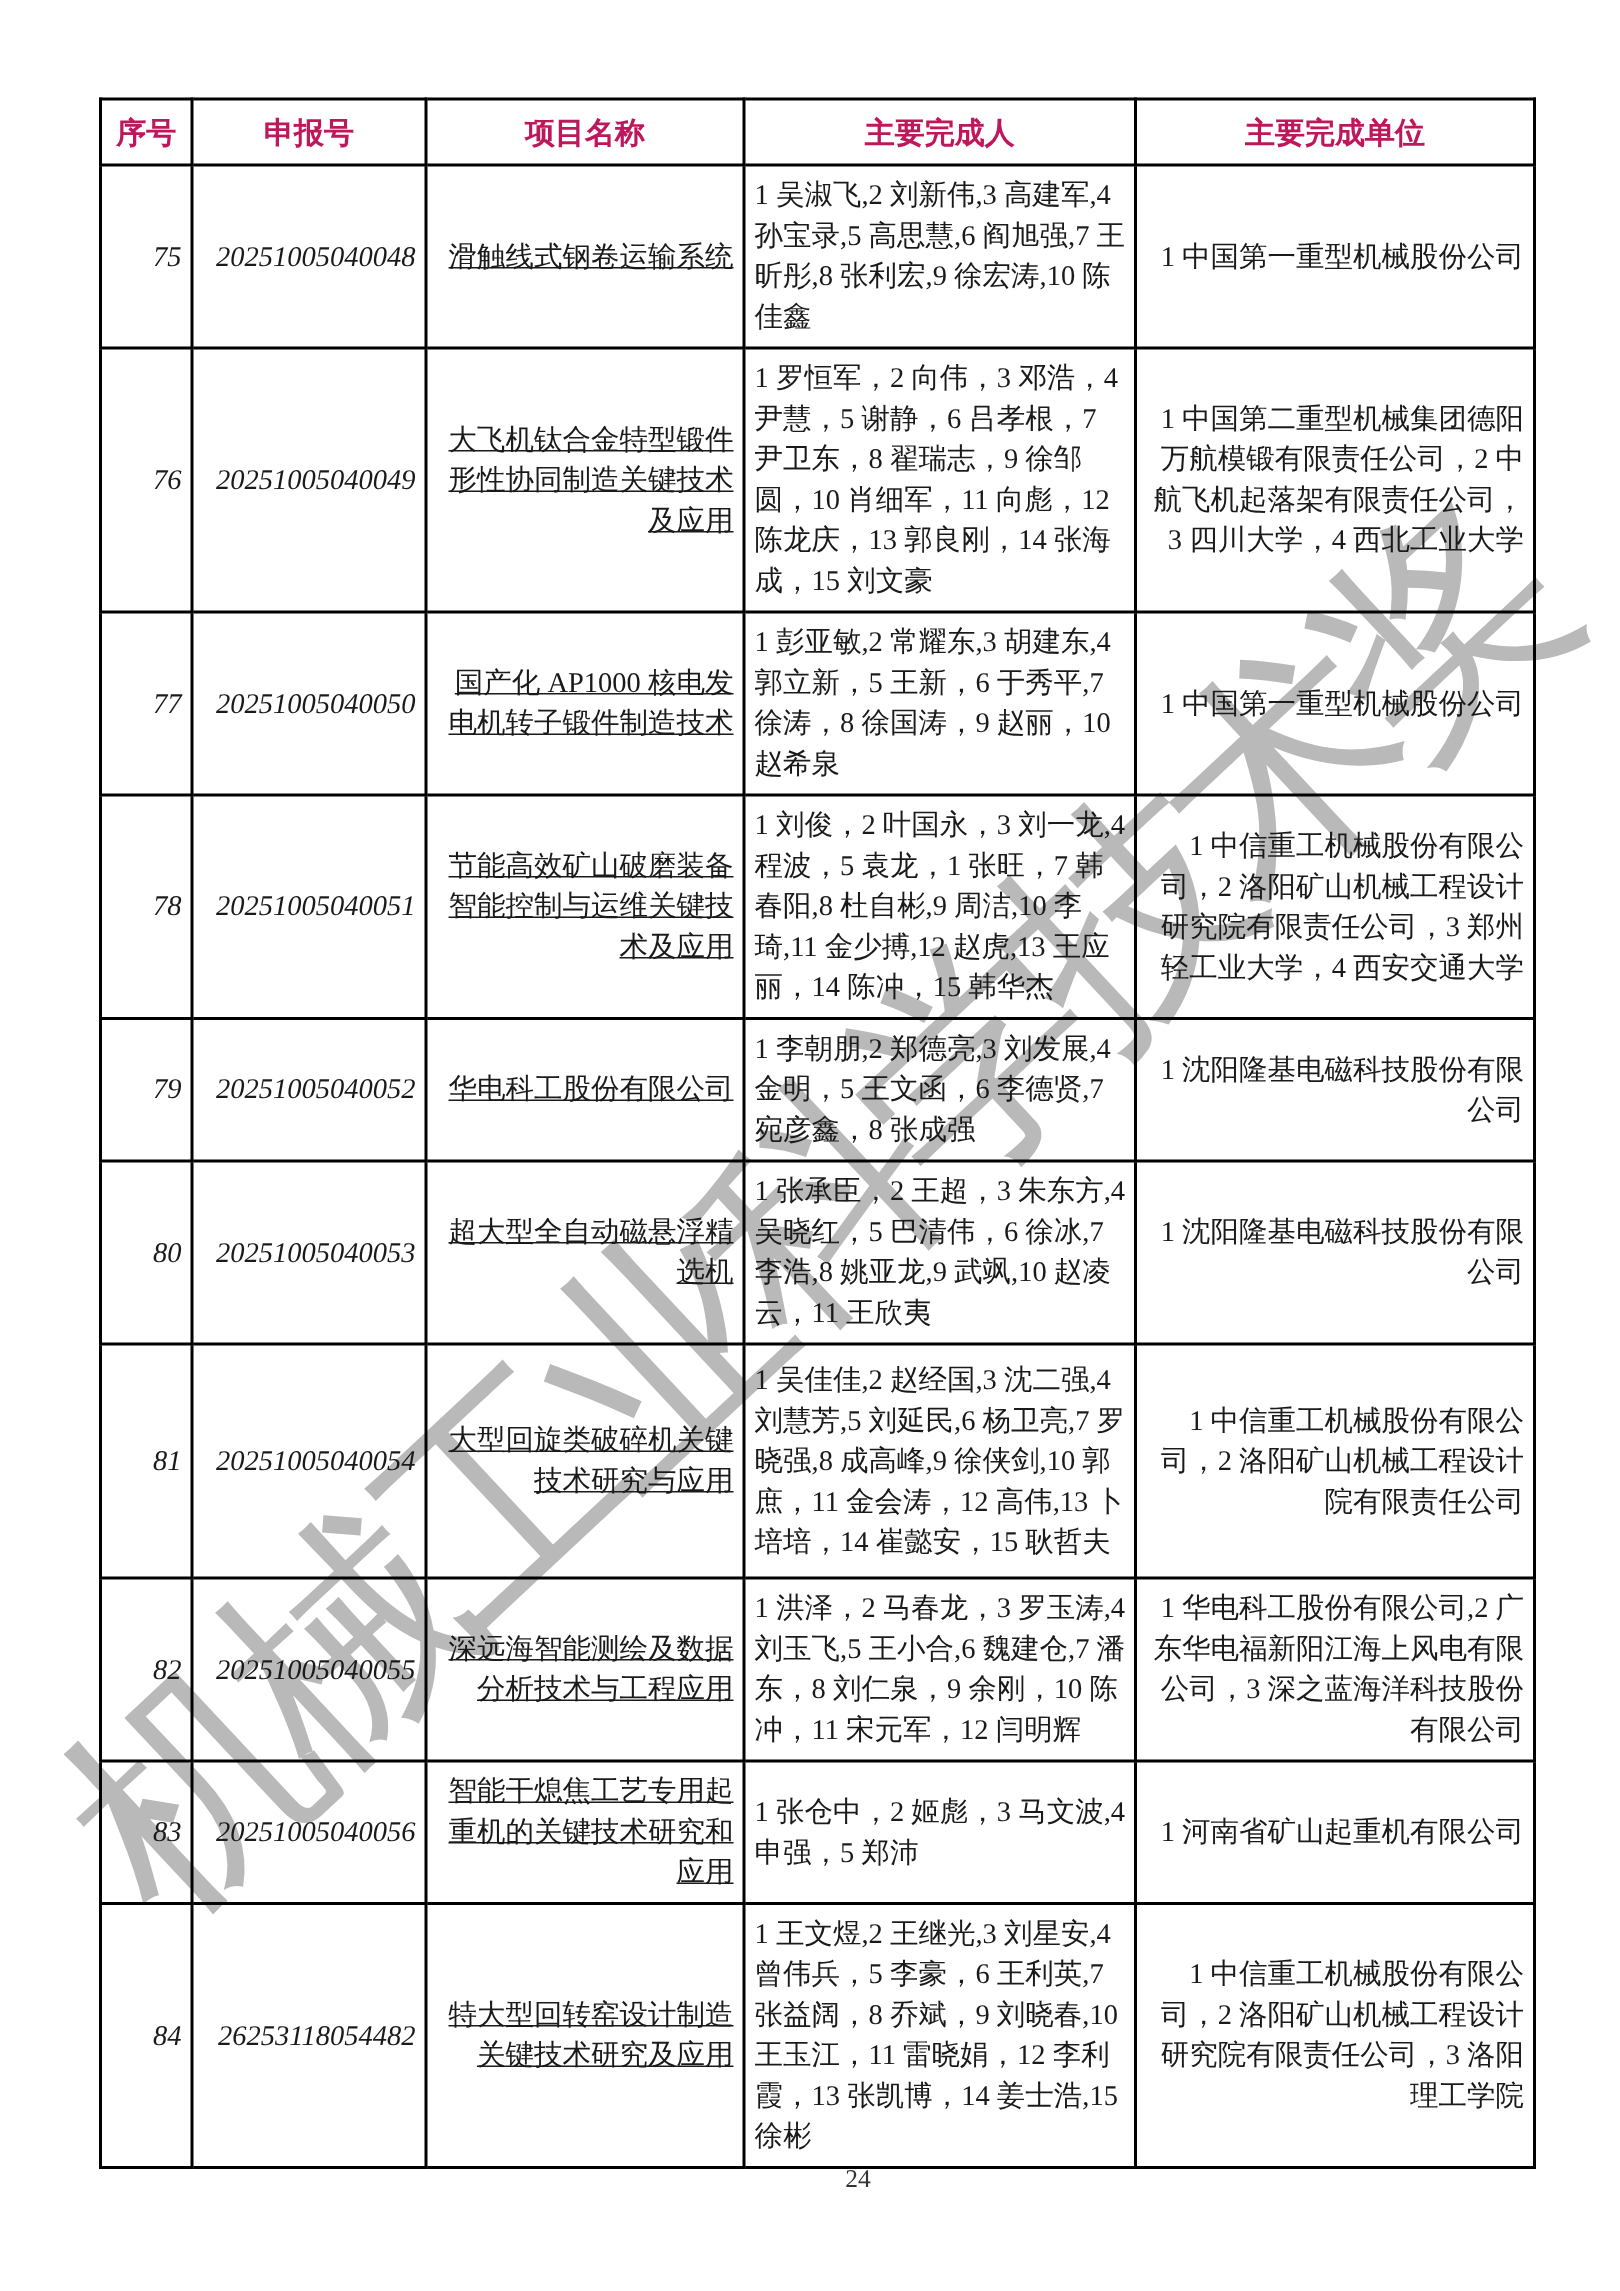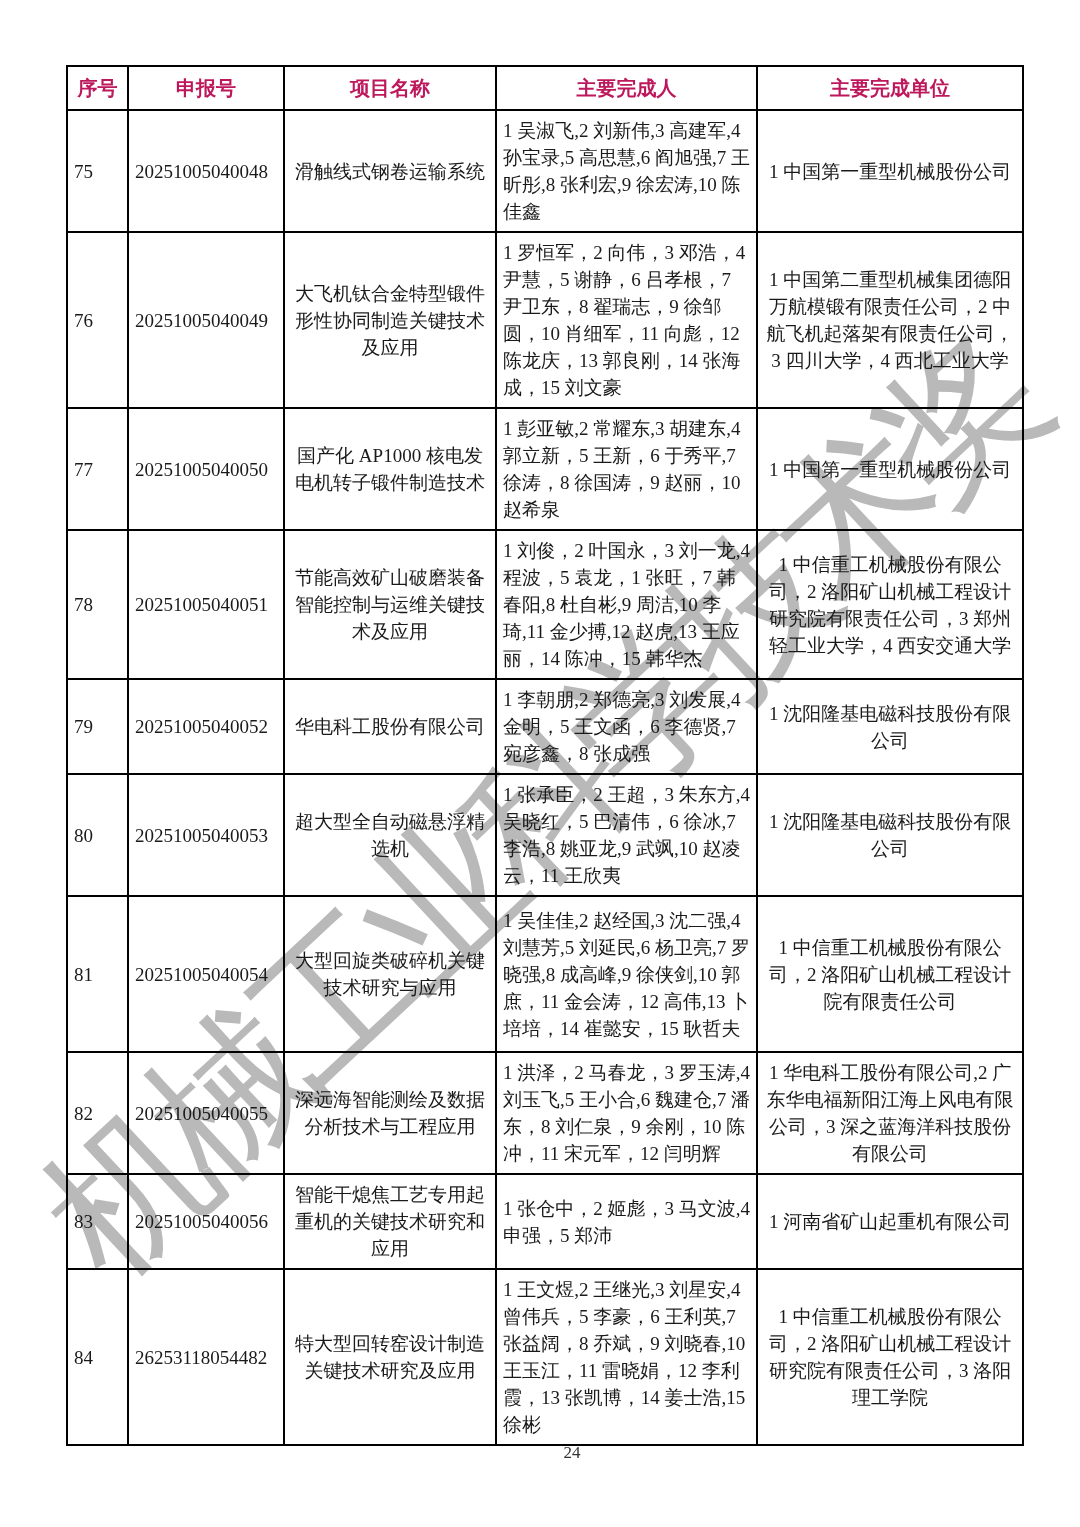--- a/index.html
+++ b/index.html
@@ -46,26 +46,27 @@
     height:40px;
     text-align:center;
     color:#be185d;
   }
   table.awards td{
     font-size:19px;
     line-height:27px;
     padding:6px 6px;
   }
   td.col-no, td.col-app_no{
-    text-align:left;
+    text-align:right;
     padding:2px 2px;
+    font-style:italic;
   }
-  td.col-project{ padding:4px 9px; text-align:center; }
+  td.col-project{ padding:4px 9px; text-align:right;text-decoration:underline; }
   td.col-people{ padding:4px 7px; text-align:left;margin-left:44px; }
-  td.col-units{ padding:4px 9px; text-align:center;margin-top:39px; }
+  td.col-units{ padding:4px 9px; text-align:right;margin-top:39px; }
   tbody tr:nth-child(1){height:112px;}
   tbody tr:nth-child(2){height:158px;}
   tbody tr:nth-child(3){height:117px;}
   tbody tr:nth-child(4){height:136px;}
   tbody tr:nth-child(5){height:85px;}
   tbody tr:nth-child(6){height:111px;}
   tbody tr:nth-child(7){height:156px;}
   tbody tr:nth-child(8){height:111px;}
   tbody tr:nth-child(9){height:89px;}
   tbody tr:nth-child(10){height:157px;}

